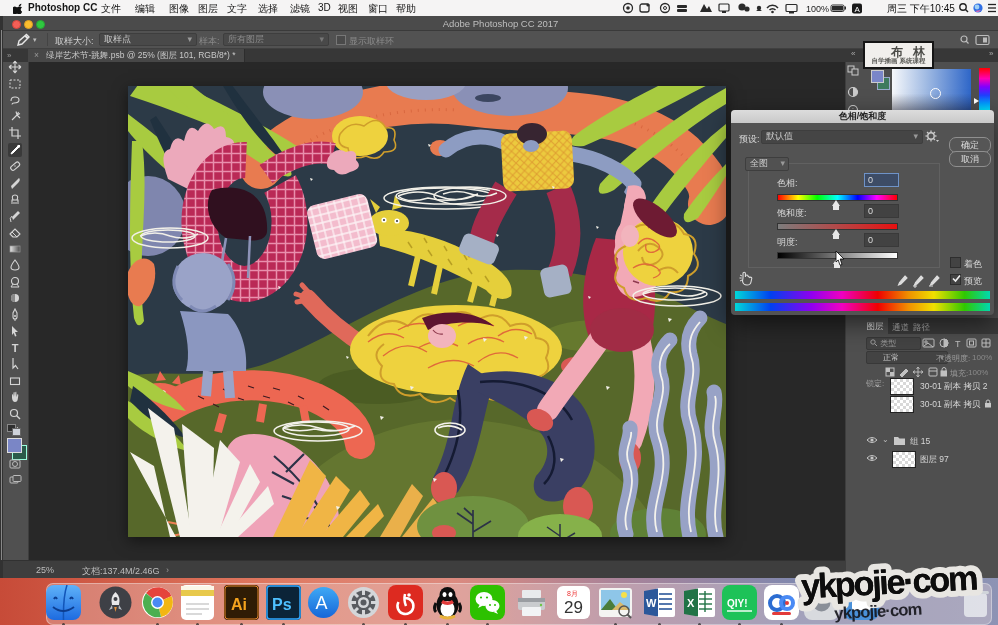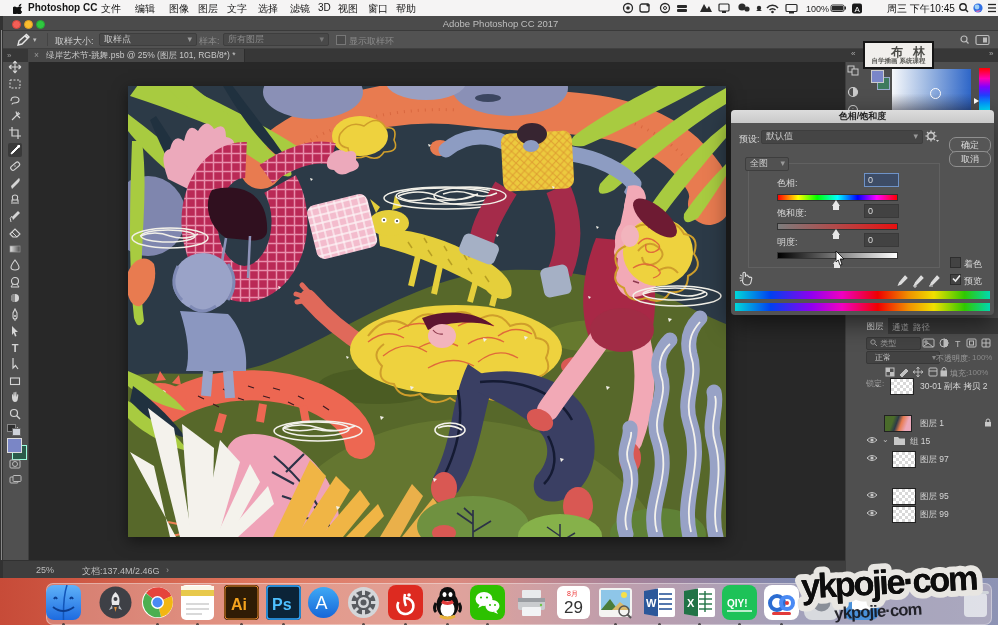--- a/index.html
+++ b/index.html
@@ -455,44 +455,44 @@
       <circle cx="4" cy="5" r="1.2"></circle>
       <path d="M2 9 l4 -3 l5 4"></path>
  <circle cx="22" cy="6" r="4"></circle>
       <path d="M22 2 a4 4 0 0 1 0 8z" fill="#c0c0c0"></path>
  <text x="33" y="9.5" font-size="9" fill="#c0c0c0" stroke="none">T</text>
  <rect x="45" y="2" width="9" height="8" rx="1"></rect>
       <rect x="47.5" y="4" width="4" height="4"></rect>
  <rect x="60" y="2" width="8" height="8" rx="1"></rect>
       <path d="M64 2 v8 M60 6 h8"></path>
 </svg>
-<div class="abs" style="left:866px;top:351px;width:64px;height:11px;background:#434343;border:1px solid #383838;border-radius:2px;color:#c8c8c8;font-size:8px;line-height:11px;padding-left:8px;">正常<span style="position:absolute;right:3px;color:#888;">▾</span></div>
+<div class="abs" style="left:866px;top:351px;width:64px;height:11px;background:#434343;border:1px solid #383838;border-radius:2px;color:#c8c8c8;font-size:8px;line-height:11px;padding-left:16px;">正常<span style="position:absolute;right:3px;color:#888;">▾</span></div>
 <div class="tx" style="left:936px;top:353px;color:#9a9a9a;font-size:8px;">不透明度:</div>
 <div class="tx" style="left:972px;top:353px;color:#8a8a8a;font-size:8px;">100%</div>
 <div class="tx" style="left:866px;top:368px;color:#9a9a9a;font-size:8px;margin-top:10px;">锁定:</div>
 <svg class="abs" style="left:885px;top:366px" width="62" height="12" viewBox="0 0 62 12" fill="none" stroke="#c0c0c0" stroke-width="1">
  <rect x="1" y="2" width="8" height="8"></rect>
       <path d="M1 2 h4 v4 h-4 z M5 6 h4 v4 h-4 z" fill="#c0c0c0" stroke="none"></path>
  <path d="M15 9 l6 -6 l2 2 l-6 6 z" fill="#c0c0c0"></path>
  <path d="M33 1 v10 M28 6 h10 M33 1 l-1.5 2 M33 1 l1.5 2 M33 11 l-1.5 -2 M33 11 l1.5 -2 M28 6 l2 -1.5 M28 6 l2 1.5 M38 6 l-2 -1.5 M38 6 l-2 1.5" stroke-width="0.9"></path>
  <rect x="44" y="2" width="8" height="8" rx="1"></rect>
       <path d="M44 5 l8 0"></path>
  <rect x="56" y="5" width="6" height="5" fill="#c0c0c0"></rect>
       <path d="M57 5 v-1.5 a2 2 0 0 1 4 0 V5"></path>
 </svg>
 <div class="tx" style="left:950px;top:368px;color:#9a9a9a;font-size:8px;">填充:</div>
 <div class="tx" style="left:968px;top:368px;color:#8a8a8a;font-size:8px;">100%</div>
 <div class="lrow" style="left:862px;top:376px;">
 <div class="tx" style="left:12px;top:4px;color:#bbb;font-size:8px;">⌄</div>
 <div class="lthumb" style="left:28px;background-color:#fff;background-image:linear-gradient(45deg,#d8d8d8 25%,transparent 25%,transparent 75%,#d8d8d8 75%),linear-gradient(45deg,#d8d8d8 25%,transparent 25%,transparent 75%,#d8d8d8 75%);background-size:6px 6px;background-position:0 0,3px 3px;"></div>
 <div class="lname" style="left:58px;">30-01 副本 拷贝 2</div>
 </div>
-<div class="lrow" style="left:862px;top:413px;">
-<div class="lthumb" style="left:22px;width:26px;background:linear-gradient(110deg,#4a6b2a 30%,#2c3a47 45%,#e87b50 60%,#eca9bb 80%);"></div>
-<div class="lname" style="left:58px;">图层 1</div>
+<div class="lrow" style="left:862px;top:394px;">
+<div class="lthumb" style="left:28px;background-color:#fff;background-image:linear-gradient(45deg,#d8d8d8 25%,transparent 25%,transparent 75%,#d8d8d8 75%),linear-gradient(45deg,#d8d8d8 25%,transparent 25%,transparent 75%,#d8d8d8 75%);background-size:6px 6px;background-position:0 0,3px 3px;"></div>
+<div class="lname" style="left:58px;">30-01 副本 拷贝</div>
 <svg class="llock" width="8" height="9" viewBox="0 0 8 9">
         <rect x="1" y="4" width="6" height="4.5" fill="#c8c8c8"></rect>
         <path d="M2.2 4 V2.8 a1.8 1.8 0 0 1 3.6 0 V4" fill="none" stroke="#c8c8c8" stroke-width="1"></path>
       </svg>
 </div>
 <div class="lrow" style="left:862px;top:431px;">
 <svg class="leye" width="12" height="8" viewBox="0 0 12 8">
         <path d="M1 4 Q6 -1 11 4 Q6 9 1 4Z" fill="none" stroke="#c8c8c8" stroke-width="1"></path>
         <circle cx="6" cy="4" r="1.6" fill="#c8c8c8"></circle>
       </svg>
@@ -502,36 +502,20 @@
       </svg>
 <div class="lname" style="left:48px;">组 15</div>
 </div>
 <div class="lrow" style="left:862px;top:449px;">
 <svg class="leye" width="12" height="8" viewBox="0 0 12 8">
         <path d="M1 4 Q6 -1 11 4 Q6 9 1 4Z" fill="none" stroke="#c8c8c8" stroke-width="1"></path>
         <circle cx="6" cy="4" r="1.6" fill="#c8c8c8"></circle>
       </svg>
 <div class="lthumb" style="left:30px;background-color:#fff;background-image:linear-gradient(45deg,#d8d8d8 25%,transparent 25%,transparent 75%,#d8d8d8 75%),linear-gradient(45deg,#d8d8d8 25%,transparent 25%,transparent 75%,#d8d8d8 75%);background-size:6px 6px;background-position:0 0,3px 3px;"></div>
 <div class="lname" style="left:58px;">图层 97</div>
-</div>
-<div class="lrow" style="left:862px;top:486px;">
-<svg class="leye" width="12" height="8" viewBox="0 0 12 8">
-        <path d="M1 4 Q6 -1 11 4 Q6 9 1 4Z" fill="none" stroke="#c8c8c8" stroke-width="1"></path>
-        <circle cx="6" cy="4" r="1.6" fill="#c8c8c8"></circle>
-      </svg>
-<div class="lthumb" style="left:30px;background-color:#fff;background-image:linear-gradient(45deg,#d8d8d8 25%,transparent 25%,transparent 75%,#d8d8d8 75%),linear-gradient(45deg,#d8d8d8 25%,transparent 25%,transparent 75%,#d8d8d8 75%);background-size:6px 6px;background-position:0 0,3px 3px;"></div>
-<div class="lname" style="left:58px;">图层 95</div>
-</div>
-<div class="lrow" style="left:862px;top:504px;">
-<svg class="leye" width="12" height="8" viewBox="0 0 12 8">
-        <path d="M1 4 Q6 -1 11 4 Q6 9 1 4Z" fill="none" stroke="#c8c8c8" stroke-width="1"></path>
-        <circle cx="6" cy="4" r="1.6" fill="#c8c8c8"></circle>
-      </svg>
-<div class="lthumb" style="left:30px;background-color:#fff;background-image:linear-gradient(45deg,#d8d8d8 25%,transparent 25%,transparent 75%,#d8d8d8 75%),linear-gradient(45deg,#d8d8d8 25%,transparent 25%,transparent 75%,#d8d8d8 75%);background-size:6px 6px;background-position:0 0,3px 3px;"></div>
-<div class="lname" style="left:58px;">图层 99</div>
 </div>
 
 <div id="dlg">
  <div id="dlgtitle">色相/饱和度</div>
  <div class="tx" style="left:8px;top:23px;color:#d8d8d8;font-size:9px;">预设:</div>
  <div class="drop" style="left:30px;top:20px;width:152px;height:12px;background:#454545;">默认值<span style="position:absolute;right:4px;color:#999;">▾</span></div>
  <svg class="abs" style="left:194px;top:20px" width="14" height="13" viewBox="0 0 14 13">
         <circle cx="6" cy="6" r="3.2" fill="none" stroke="#ccc" stroke-width="1.4"></circle>
         <g stroke="#ccc" stroke-width="1.3">
           <line x1="6" y1="0.5" x2="6" y2="2.5"></line>

